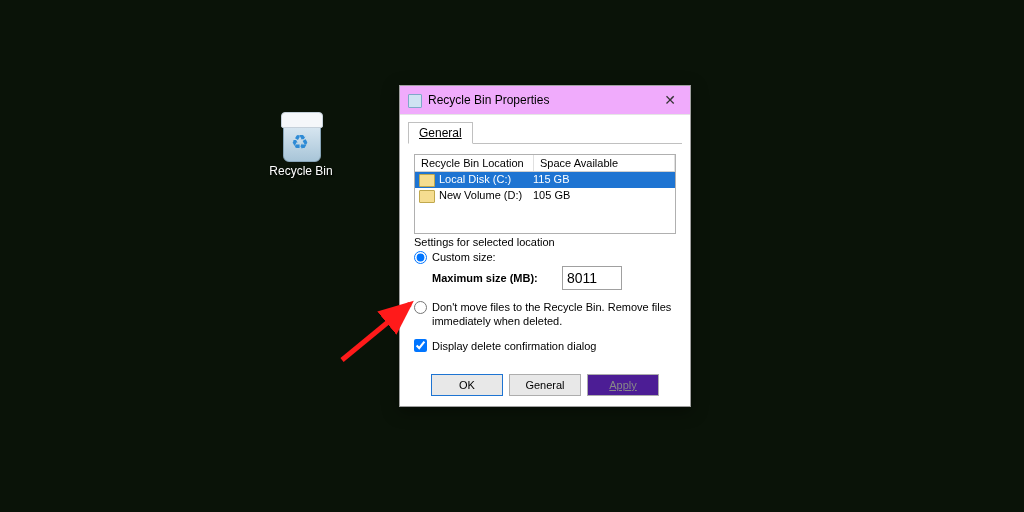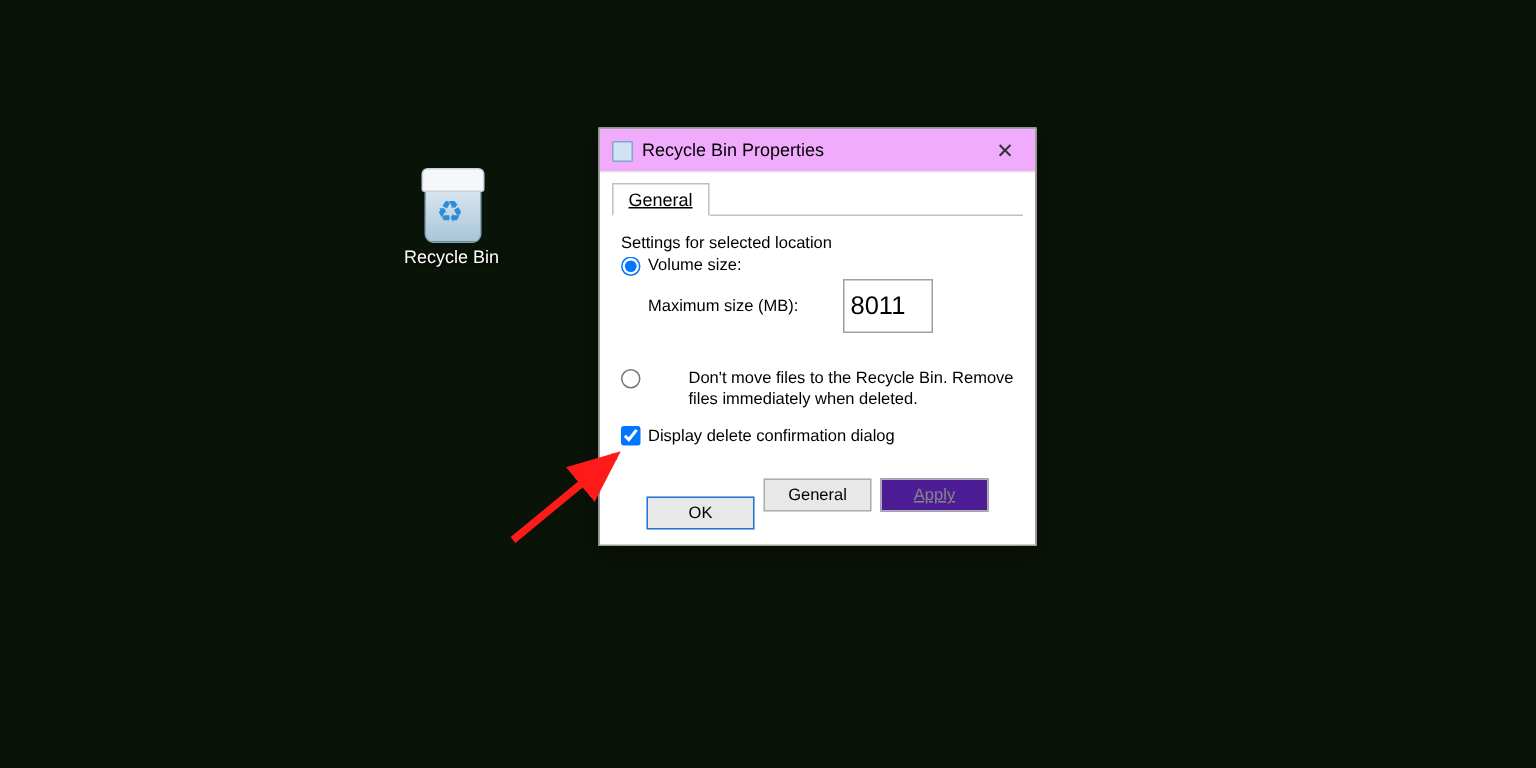--- a/index.html
+++ b/index.html
@@ -198,25 +198,26 @@
   }
 
   .maxsize-row {
     display: flex;
     align-items: center;
     margin: 2px 0 0 18px;
     font-size: 11px;
   }
   .maxsize-row .mlabel {
     width: 130px;
+    font-weight: bold;
   }
   .maxsize-row input[type=text] {
     width: 60px;
-    height: 36px;
-    font-size: 17px;
+    height: 24px;
+    font-size: 14px;
     padding: 0 4px;
     border: 1px solid #a0a0a0;
     box-sizing: border-box;
   }
 
   .check-row {
     display: flex;
     align-items: center;
     margin-top: 11px;
     font-size: 11px;
@@ -237,21 +238,20 @@
     height: 22px;
     font-size: 11px;
     font-family: inherit;
     border: 1px solid #adadad;
     background: #e8e8e8;
     cursor: default;
   }
   .button-row button.default {
     border: 1px solid #1e74d2;
     background: #e8e8e8;
-    margin-top: 12px;
   }
   .button-row button:disabled {
     color: #888;
     background: #4c1d95;
     text-decoration: underline;
   }
 
   
   .arrow {
     position: absolute;
@@ -278,34 +278,50 @@
     <span class="close">✕</span>
   </div>
 
   <div class="tabstrip">
     <span class="tab">General</span>
   </div>
   <div class="tab-underline"></div>
 
   <div class="body">
 
+    <div class="loclist">
+      <div class="loc-header">
+        <span class="col col-loc">Recycle Bin Location</span>
+        <span class="col col-space">Space Available</span>
+      </div>
+      <div class="loc-row selected">
+        <span class="drive-icon"></span>
+        <span class="loc-name">Local Disk (C:)</span>
+        <span class="loc-space">115 GB</span>
+      </div>
+      <div class="loc-row">
+        <span class="drive-icon"></span>
+        <span class="loc-name">New Volume (D:)</span>
+        <span class="loc-space">105 GB</span>
+      </div>
+    </div>
 
     <div class="section-label">Settings for selected location</div>
 
     <label class="radio-row">
       <input type="radio" name="sz" checked="" style="">
-      <span class="rlabel">Volume size:</span>
+      <span class="rlabel">Custom size:</span>
     </label>
 
     <div class="maxsize-row">
       <span class="mlabel">Maximum size (MB):</span>
       <input type="text" value="8011" style="">
     </div>
 
-    <label class="radio-row" style="margin-top:23px;gap:27px;">
+    <label class="radio-row" style="margin-top:10px;">
       <input type="radio" name="sz" style="">
       <span class="rlabel">Don't move files to the Recycle Bin. Remove files immediately when deleted.</span>
     </label>
 
     <label class="check-row">
       <input type="checkbox" checked="" style="">
       <span>Display delete confirmation dialog</span>
     </label>
 
   </div>

